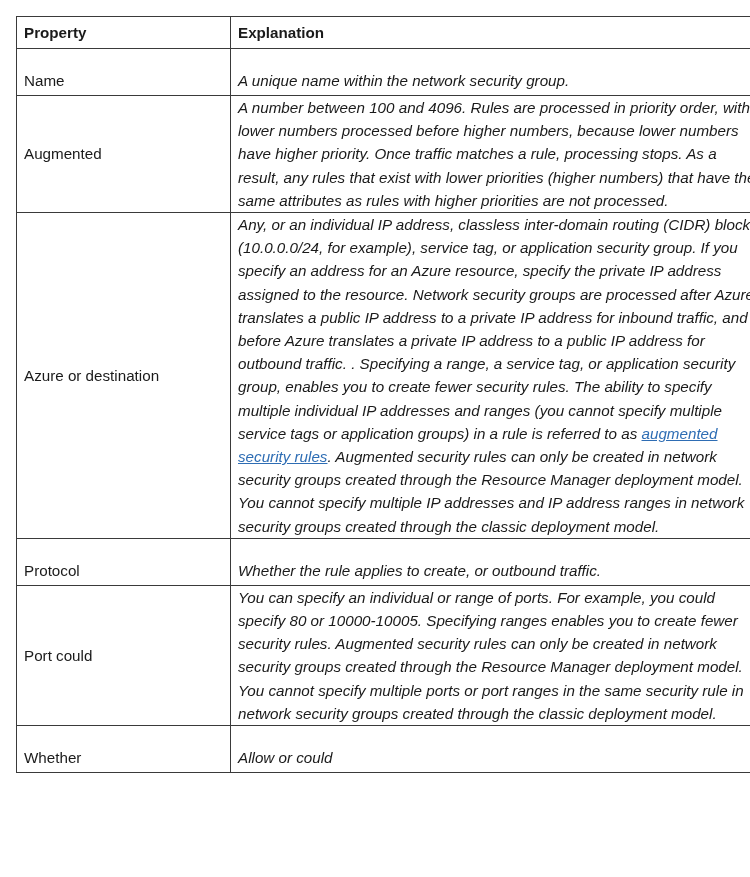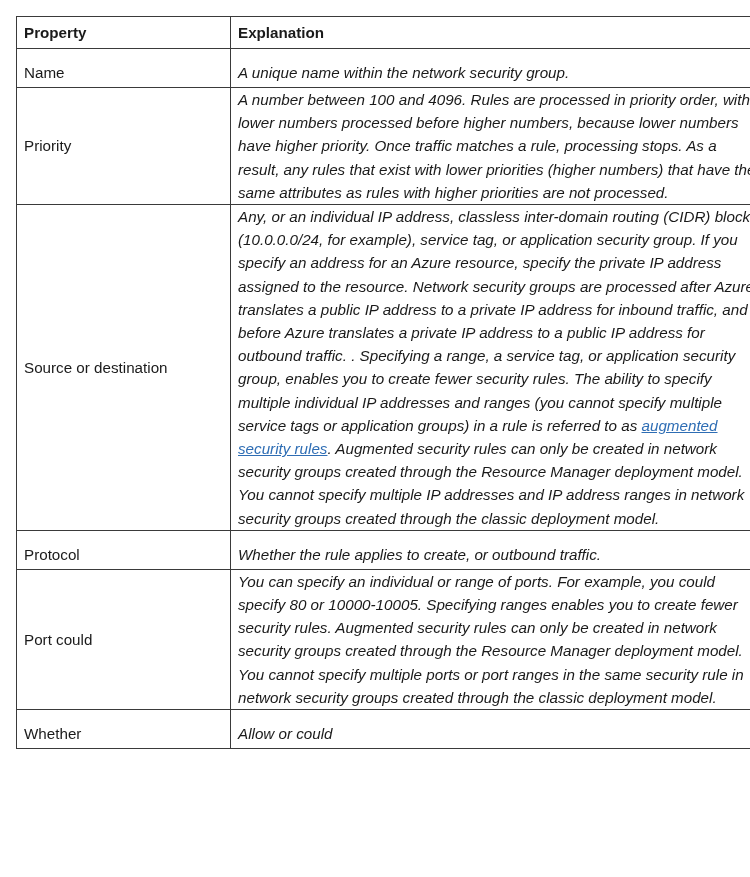--- a/index.html
+++ b/index.html
@@ -21,21 +21,21 @@
     line-height: 23.2px;
   }
   table.props th {
     font-weight: bold;
     height: 30px;
     padding-top: 1px;
   }
   col.c1 { width: 214px; }
   col.c2 { width: 535px; }
   td.exp { padding-top: 3px; padding-bottom: 3px; font-style: italic; }
-  tr.single td { height: 25px; padding-top: 11px; padding-bottom: 2px; }
+  tr.single td { height: 25px; padding-top: 19px; padding-bottom: 2px; }
   a.link { color: #2e6db4; text-decoration: underline; }
 </style>
 </head>
 <body>
 
 <table class="props">
   <colgroup>
       <col class="c1">
       <col class="c2">
     </colgroup>
@@ -44,25 +44,25 @@
       <th>Property</th>
       <th>Explanation</th>
     </tr>
   </thead>
   <tbody>
     <tr class="single">
       <td>Name</td>
       <td class="exp">A unique name within the network security group.</td>
     </tr>
     <tr>
-      <td>Priority</td>
+      <td>Augmented</td>
       <td class="exp">A number between 100 and 4096. Rules are processed in priority order, with lower numbers processed before higher numbers, because lower numbers have higher priority. Once traffic matches a rule, processing stops. As a result, any rules that exist with lower priorities (higher numbers) that have the same attributes as rules with higher priorities are not processed.</td>
     </tr>
     <tr>
-      <td>Source or destination</td>
+      <td>Azure or destination</td>
       <td class="exp"><span>Any, or an individual IP address, classless inter-domain routing (CIDR) block (10.0.0.0/24, for example), service tag, or application security group. If you specify an address for an Azure resource, specify the private IP address assigned to the resource. Network security groups are processed after Azure translates a public IP address to a private IP address for inbound traffic, and before Azure translates a private IP address to a public IP address for outbound traffic. . Specifying a range, a service tag, or application security group, enables you to create fewer security rules. The ability to specify multiple individual IP addresses and ranges (you cannot specify multiple service tags or application groups) in a rule is referred to as </span><a class="link" href="#">augmented security rules</a><span>. Augmented security rules can only be created in network security groups created through the Resource Manager deployment model. You cannot specify multiple IP addresses and IP address ranges in network security groups created through the classic deployment model.</span></td>
     </tr>
     <tr class="single">
       <td>Protocol</td>
       <td class="exp">Whether the rule applies to create, or outbound traffic.</td>
     </tr>
     <tr>
       <td>Port could</td>
       <td class="exp">You can specify an individual or range of ports. For example, you could specify 80 or 10000-10005. Specifying ranges enables you to create fewer security rules. Augmented security rules can only be created in network security groups created through the Resource Manager deployment model. You cannot specify multiple ports or port ranges in the same security rule in network security groups created through the classic deployment model.</td>
     </tr>

